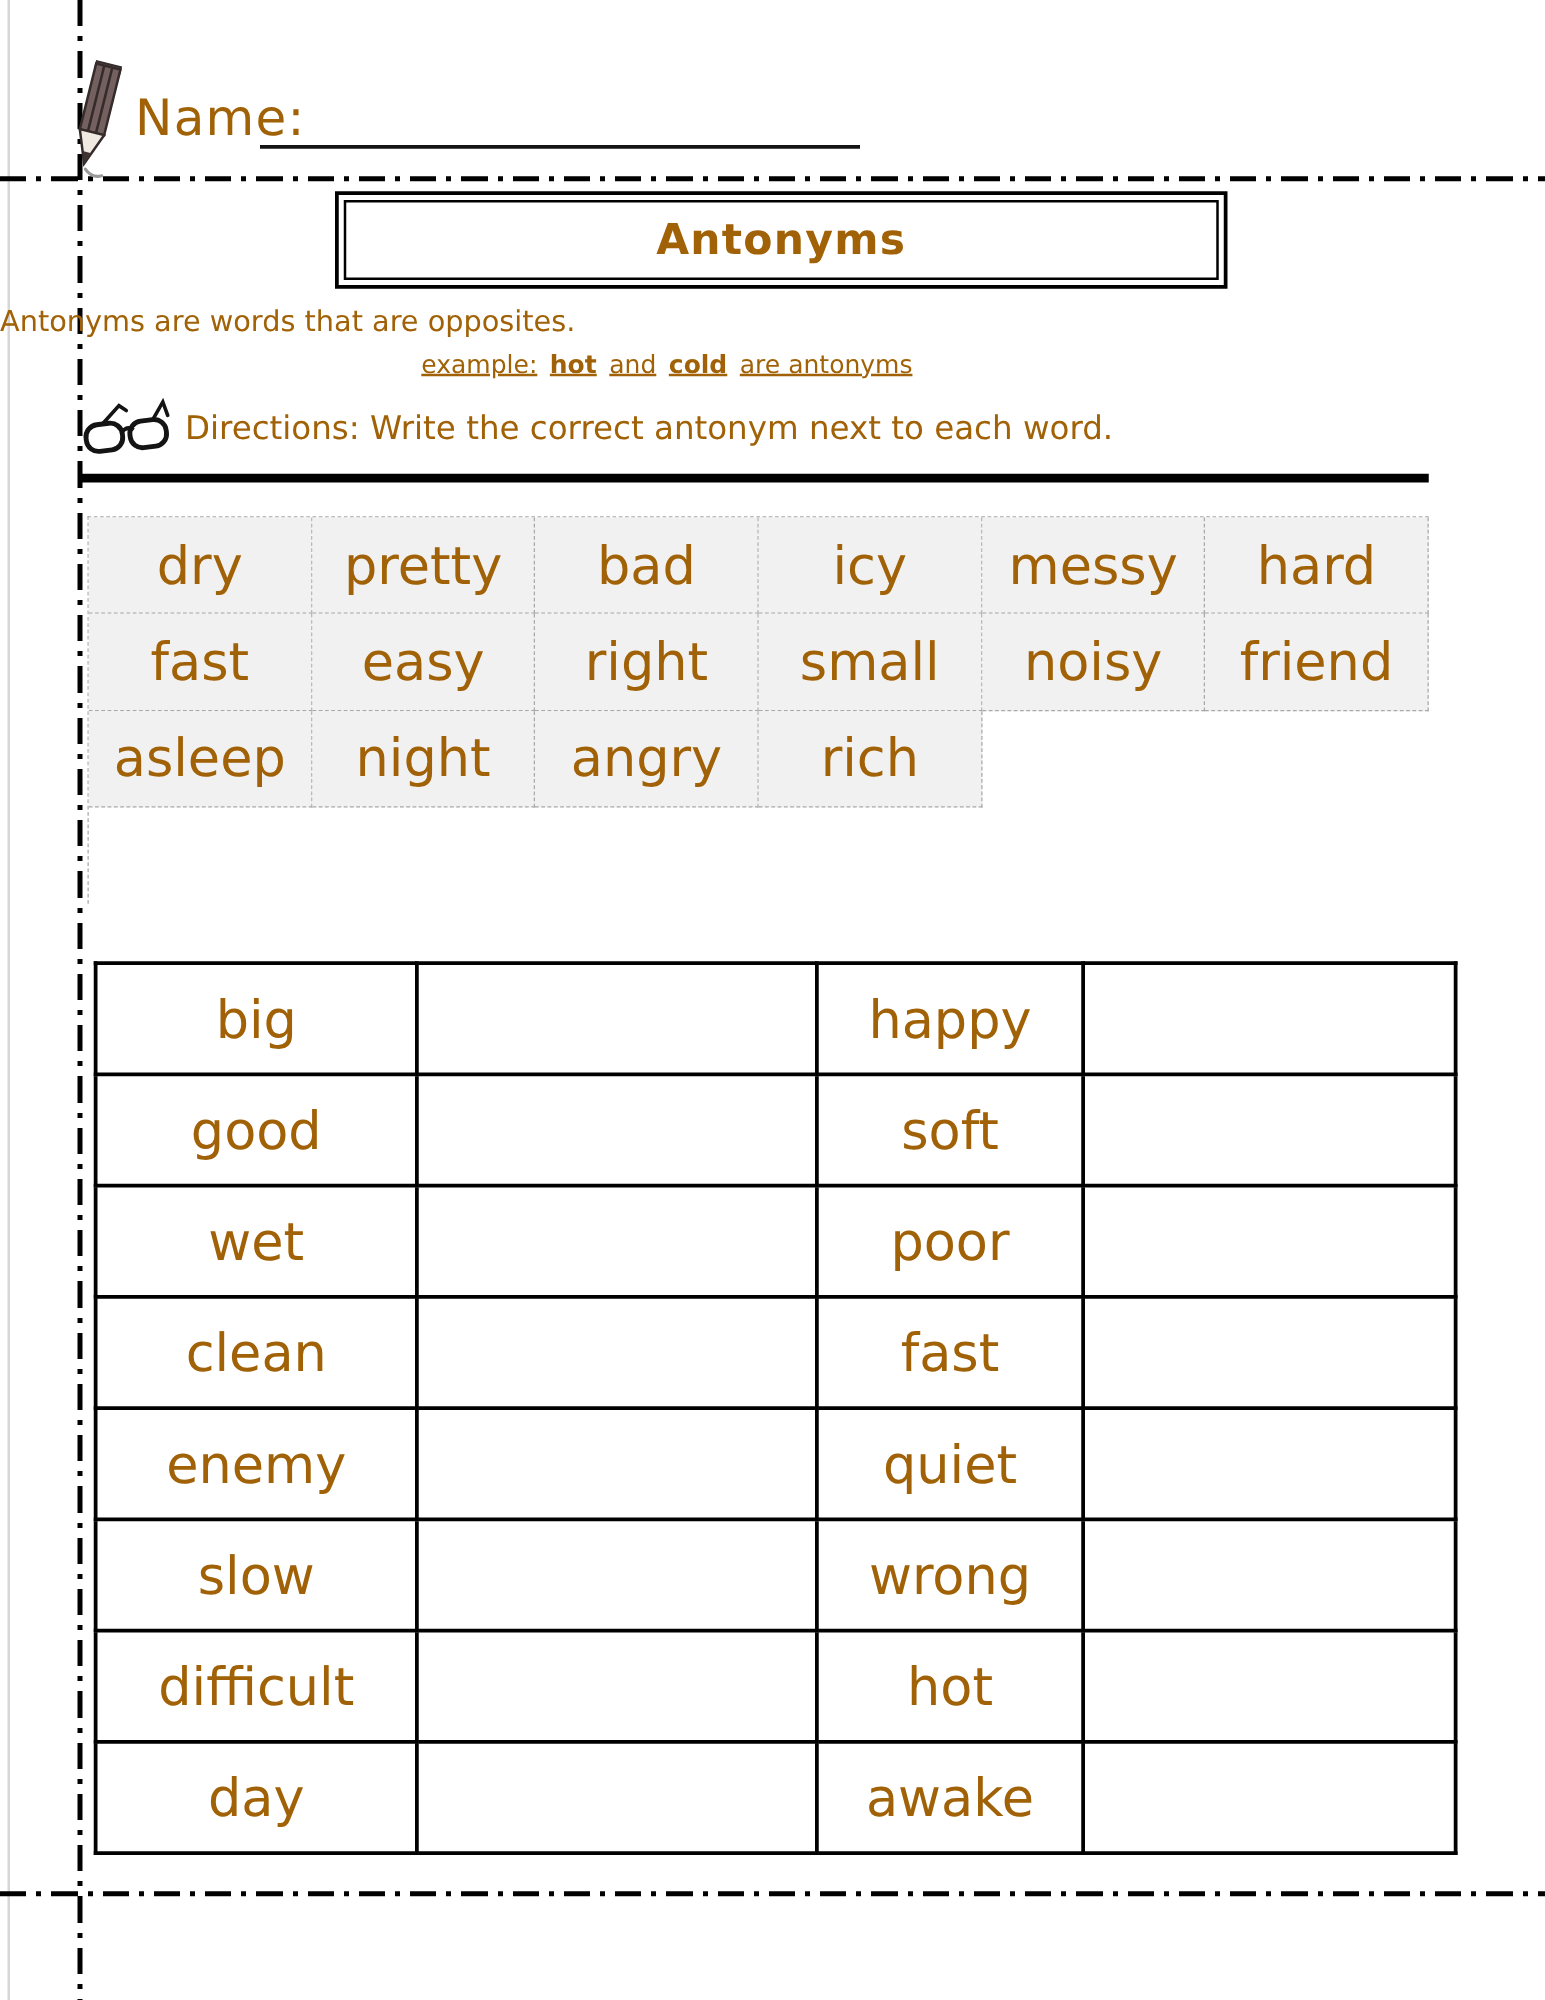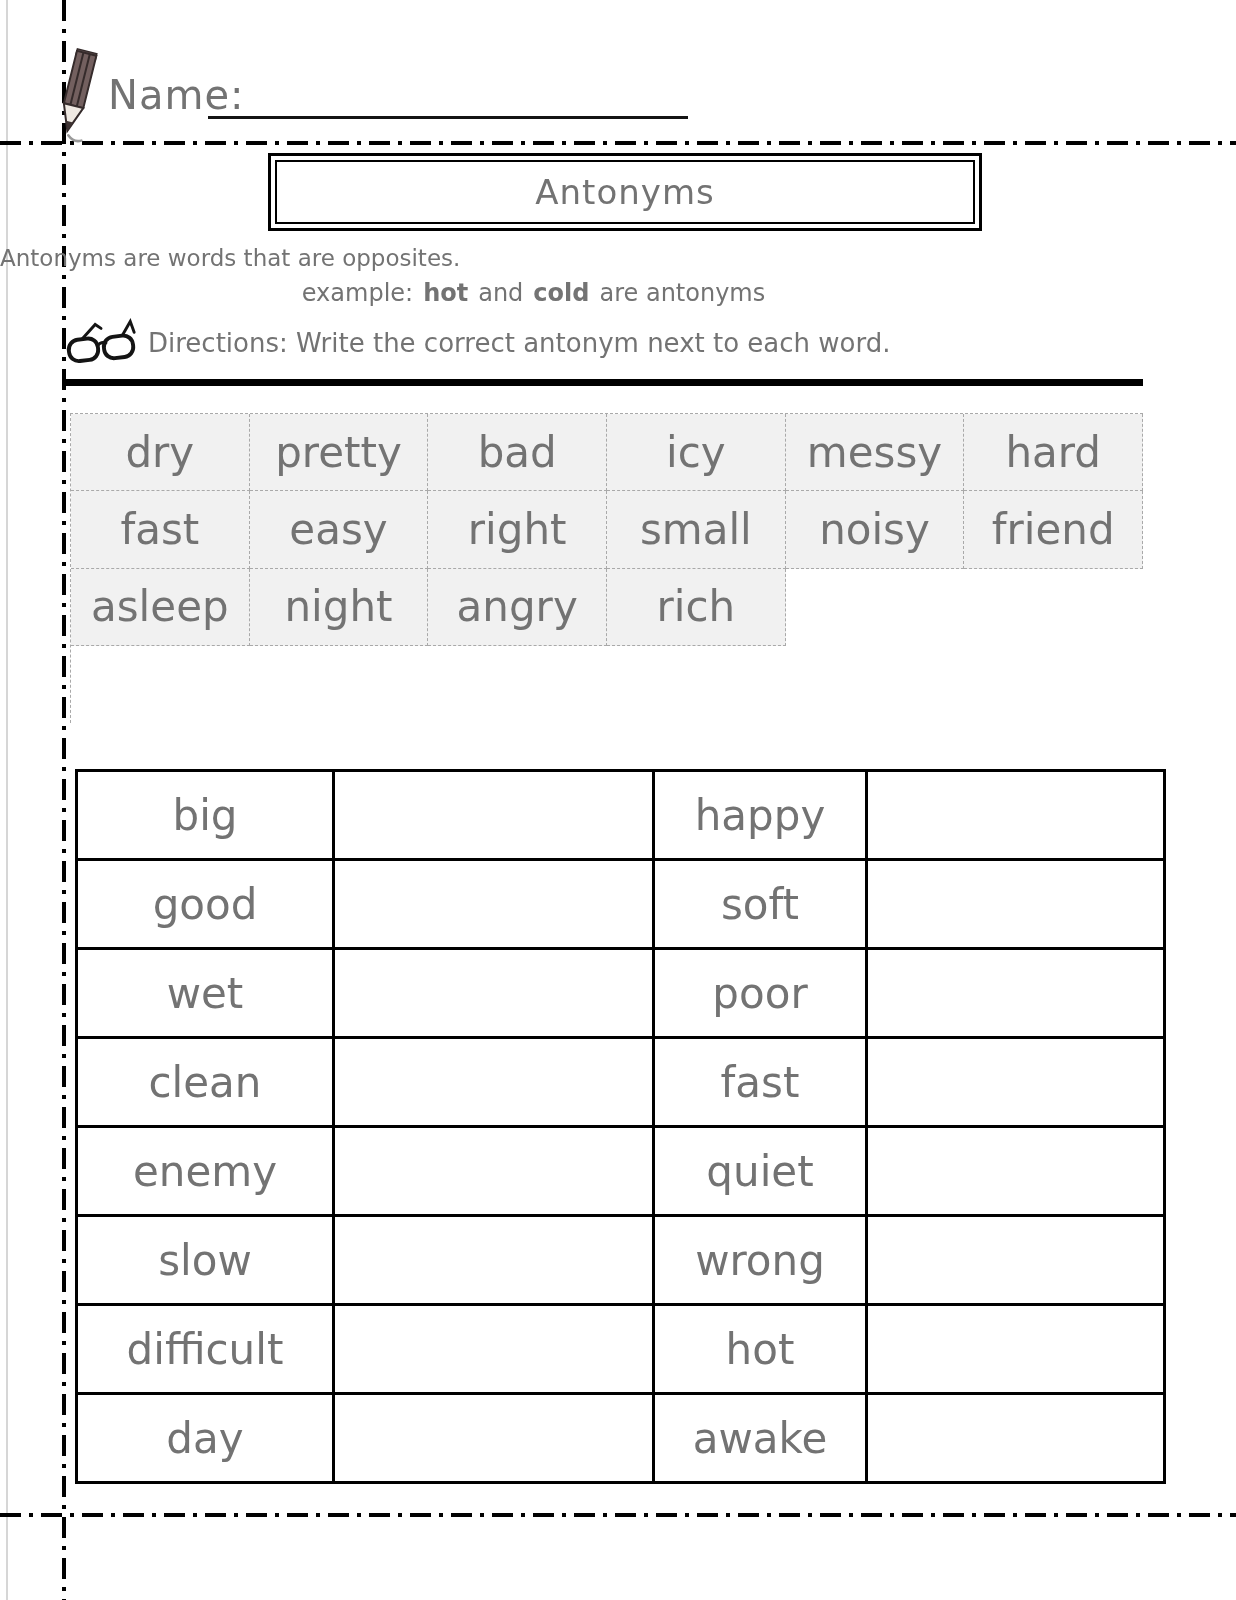--- a/index.html
+++ b/index.html
@@ -1,18 +1,18 @@
 <!DOCTYPE html>
 <html><head>
 <meta charset="utf-8">
 <style>
   html,body { margin:0; padding:0; background:#ffffff; }
   .page {
     position:relative; width:1236px; height:1600px; background:#ffffff;
-    font-family:"DejaVu Sans", sans-serif; color:#737373; overflow:hidden;
+    font-family:"DejaVu Sans", sans-serif; color:#a16207; overflow:hidden;
   }
   
   .edge-line { position:absolute; left:6px; top:0; width:2px; height:100%; background:#d6d6d6; }
 
   
   .hline {
     position:absolute; left:0; width:1236px; height:4px;
     background:repeating-linear-gradient(90deg,#000 0 21px,transparent 21px 29px,#000 29px 33px,transparent 33px 41px);
   }
   .hline-top { top:141px; }
@@ -29,25 +29,25 @@
   .name-underline { position:absolute; left:208px; top:116px; width:480px; height:3px; background:#141414; }
 
   
   .title-box {
     position:absolute; left:268px; top:153px; width:714px; height:78px;
     border:3px solid #000; box-sizing:border-box; padding:4px; background:#fff;
   }
   .title-inner {
     width:100%; height:100%; box-sizing:border-box; border:2px solid #000;
     display:flex; align-items:center; justify-content:center;
-    font-size:34px; font-weight:normal; letter-spacing:1px;
+    font-size:34px; font-weight:bold; letter-spacing:1px;
   }
 
   .subtitle { position:absolute; left:0; top:245px; width:1236px; font-size:23px; }
-  .example-line { position:absolute; left:0; top:279px; width:1067px; text-align:center; font-size:24px; }
+  .example-line { position:absolute; left:0; top:279px; width:1067px; text-align:center; font-size:20px;text-decoration:underline; }
   .example-line .sp { margin-right:10px; }
   .example-line .bold { font-weight:bold; }
 
   
   .glasses-wrap { position:absolute; left:64px; top:316px; width:76px; height:54px; }
   .directions-text { position:absolute; left:148px; top:328px; font-size:26px; }
 
   .thick-rule { position:absolute; left:64px; top:379px; width:1079px; height:7px; background:#000; }
 
   

